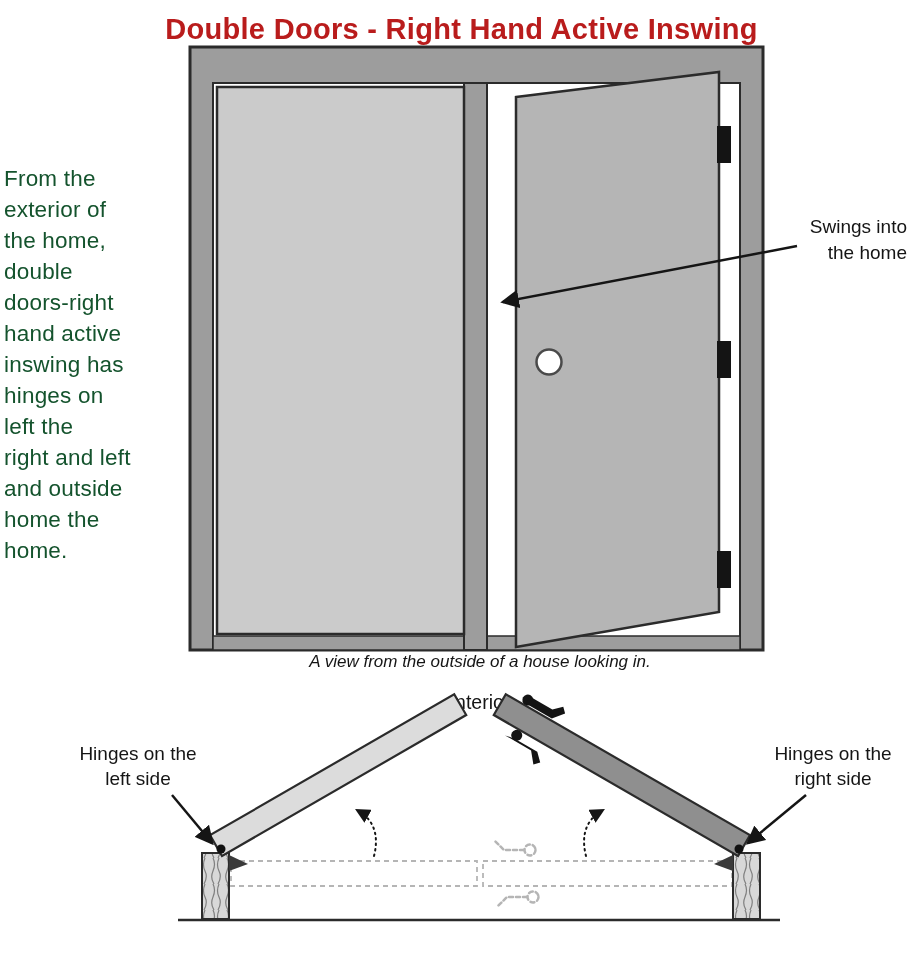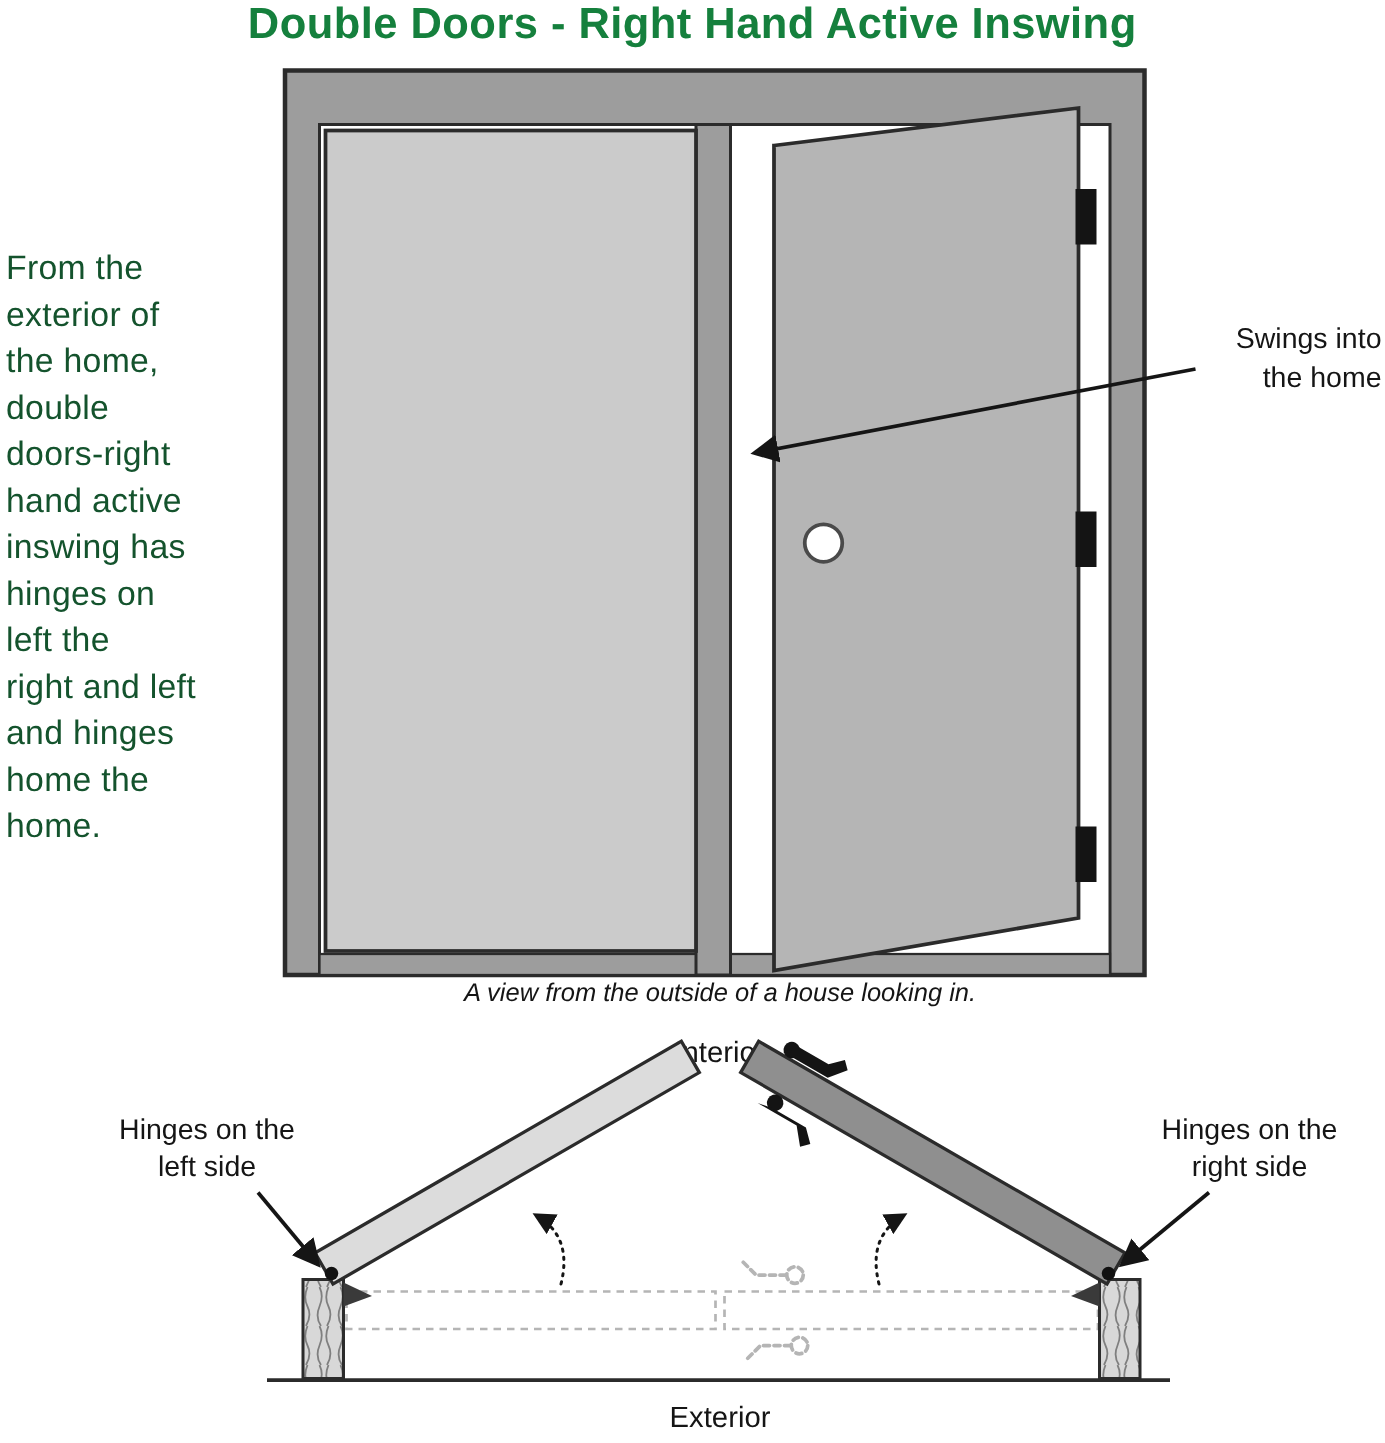--- a/index.html
+++ b/index.html
@@ -1,29 +1,29 @@
 <!DOCTYPE html>
 <html><head>
 <meta charset="utf-8">
 <style>
   html,body{margin:0;padding:0;background:#ffffff;}
   .canvas{
     position:relative;width:923px;height:962px;background:#ffffff;overflow:hidden;
     font-family:"Liberation Sans", sans-serif;color:#151515;
   }
   .page-title{
-    position:absolute;top:0;left:0;width:100%;text-align:center;
-    font-size:29px;font-weight:700;letter-spacing:.3px;color:#15803d;
+    position:absolute;top:13px;left:0;width:100%;text-align:center;
+    font-size:29px;font-weight:700;letter-spacing:.3px;color:#b91c1c;
   }
   .desc{
     position:absolute;left:4px;top:163px;width:180px;
     font-size:22.5px;line-height:31px;letter-spacing:.2px;color:#14532d;
   }
   .label{position:absolute;color:#151515;}
-  .swing-label{right:2px;top:214px;width:130px;text-align:right;font-size:19px;line-height:26px;}
+  .swing-label{right:16px;top:214px;width:130px;text-align:right;font-size:19px;line-height:26px;}
   .caption{left:160px;top:652px;width:640px;text-align:center;font-size:17px;font-style:italic;}
   .interior{left:330px;top:691px;width:300px;text-align:center;font-size:19.5px;}
   .exterior{left:330px;top:934px;width:300px;text-align:center;font-size:19.5px;}
   .hinges-left{left:62px;top:741px;width:152px;text-align:center;font-size:19px;line-height:25px;}
   .hinges-right{left:757px;top:741px;width:152px;text-align:center;font-size:19px;line-height:25px;}
   svg.diagram{position:absolute;left:0;top:0;}
 </style>
 </head>
 <body>
 
@@ -35,35 +35,34 @@
       <div>From the</div>
       <div>exterior of</div>
       <div>the home,</div>
       <div>double</div>
       <div>doors-right</div>
       <div>hand active</div>
       <div>inswing has</div>
       <div>hinges on</div>
       <div>left the</div>
       <div>right and left</div>
-      <div>and hinges</div>
+      <div>and outside</div>
       <div>home the</div>
       <div>home.</div>
     </div>
 
   <div class="label swing-label">
       <div>Swings into</div>
       <div>the home</div>
     </div>
 
   <div class="label caption">A view from the outside of a house looking in.</div>
 
   <div class="label interior">Interior</div>
 
-  <div class="label exterior">Exterior</div>
 
   <div class="label hinges-left">
       <div>Hinges on the</div>
       <div>left side</div>
     </div>
 
   <div class="label hinges-right">
       <div>Hinges on the</div>
       <div>right side</div>
     </div>

